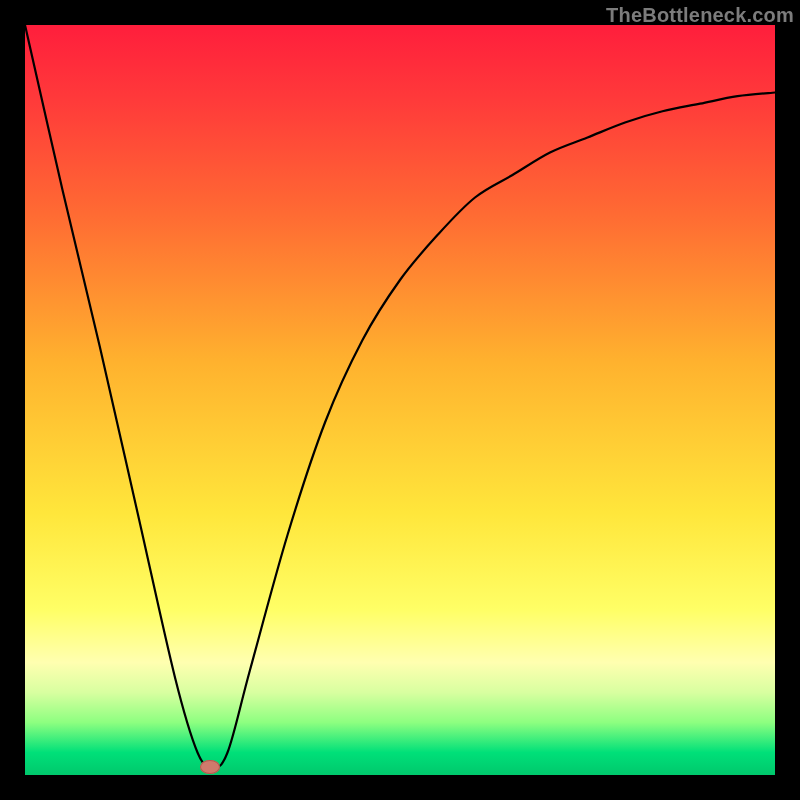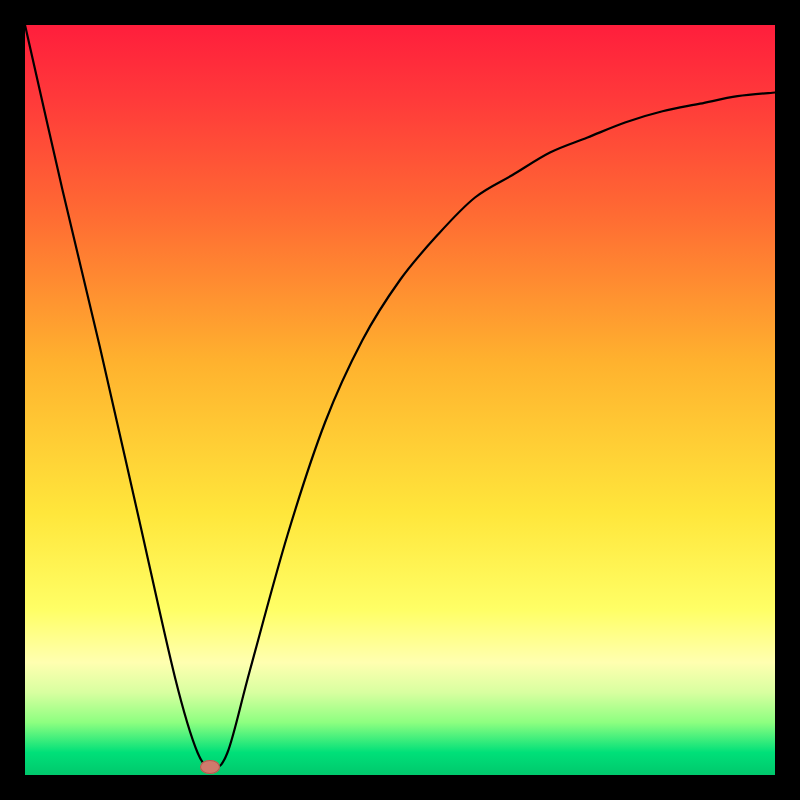--- a/index.html
+++ b/index.html
@@ -69,13 +69,14 @@
 <div class="frame">
   <div class="plot-area">
 
     <svg class="curve" viewBox="0 0 750 750" preserveAspectRatio="none">
       <path d="M 0.0 0.0 C 6.3 27.5, 25.0 111.2, 37.5 165.0 C 50.0 218.7, 62.5 268.8, 75.0 322.5 C 87.5 376.3, 100.0 432.5, 112.5 487.5 C 125.0 542.5, 140.0 612.5, 150.0 652.5 C 160.0 692.5, 166.3 712.5, 172.5 727.5 C 178.8 742.5, 182.5 742.5, 187.5 742.5 C 192.5 742.5, 196.3 743.8, 202.5 727.5 C 208.8 711.3, 215.0 681.3, 225.0 645.0 C 235.0 608.8, 250.0 551.3, 262.5 510.0 C 275.0 468.7, 287.5 430.0, 300.0 397.5 C 312.5 365.0, 325.0 338.8, 337.5 315.0 C 350.0 291.3, 362.5 272.5, 375.0 255.0 C 387.5 237.5, 400.0 223.8, 412.5 210.0 C 425.0 196.3, 437.5 182.5, 450.0 172.5 C 462.5 162.5, 475.0 157.5, 487.5 150.0 C 500.0 142.5, 512.5 133.8, 525.0 127.5 C 537.5 121.3, 550.0 117.5, 562.5 112.5 C 575.0 107.5, 587.5 101.9, 600.0 97.5 C 612.5 93.1, 625.0 89.4, 637.5 86.3 C 650.0 83.1, 662.5 81.2, 675.0 78.7 C 687.5 76.2, 700.0 73.1, 712.5 71.2 C 725.0 69.4, 743.8 68.1, 750.0 67.5" fill="none" stroke="#000000" stroke-width="2.2" stroke-linejoin="round" stroke-linecap="round"></path>
     </svg>
 
     <div class="marker" style="left: 175px; top: 735px; width: 20px; height: 14px; background: rgb(207, 122, 108); box-shadow: rgb(180, 90, 79) 0px 0px 0px 1px inset;"></div>
   </div>
 
+  <div class="watermark">TheBottleneck.com</div>
 </div>
 
 </body></html>

